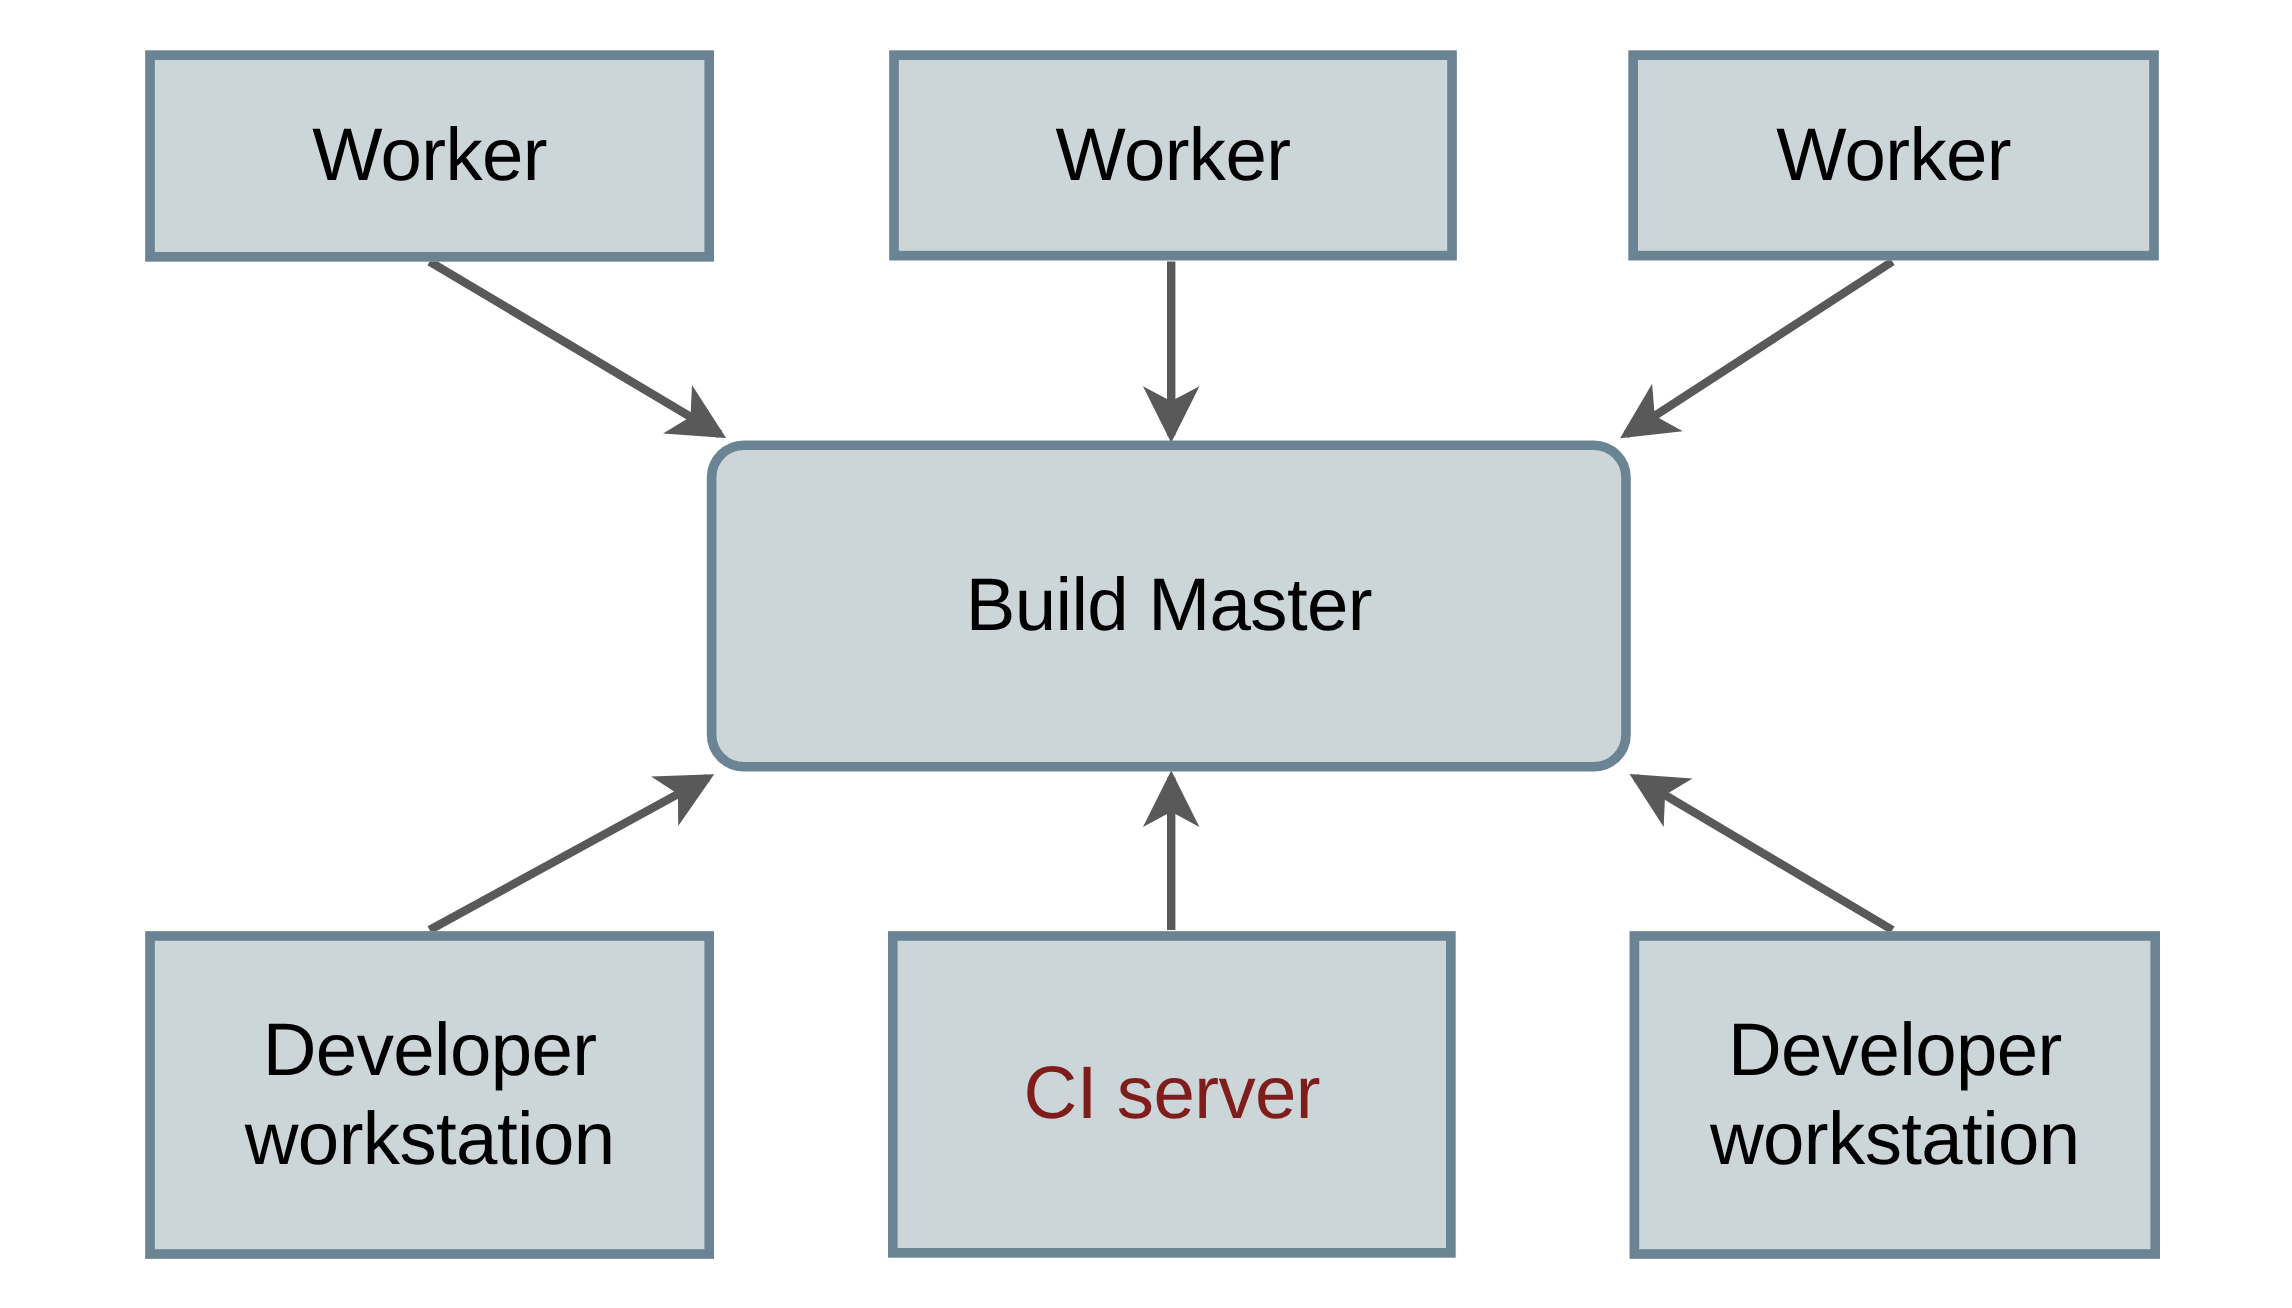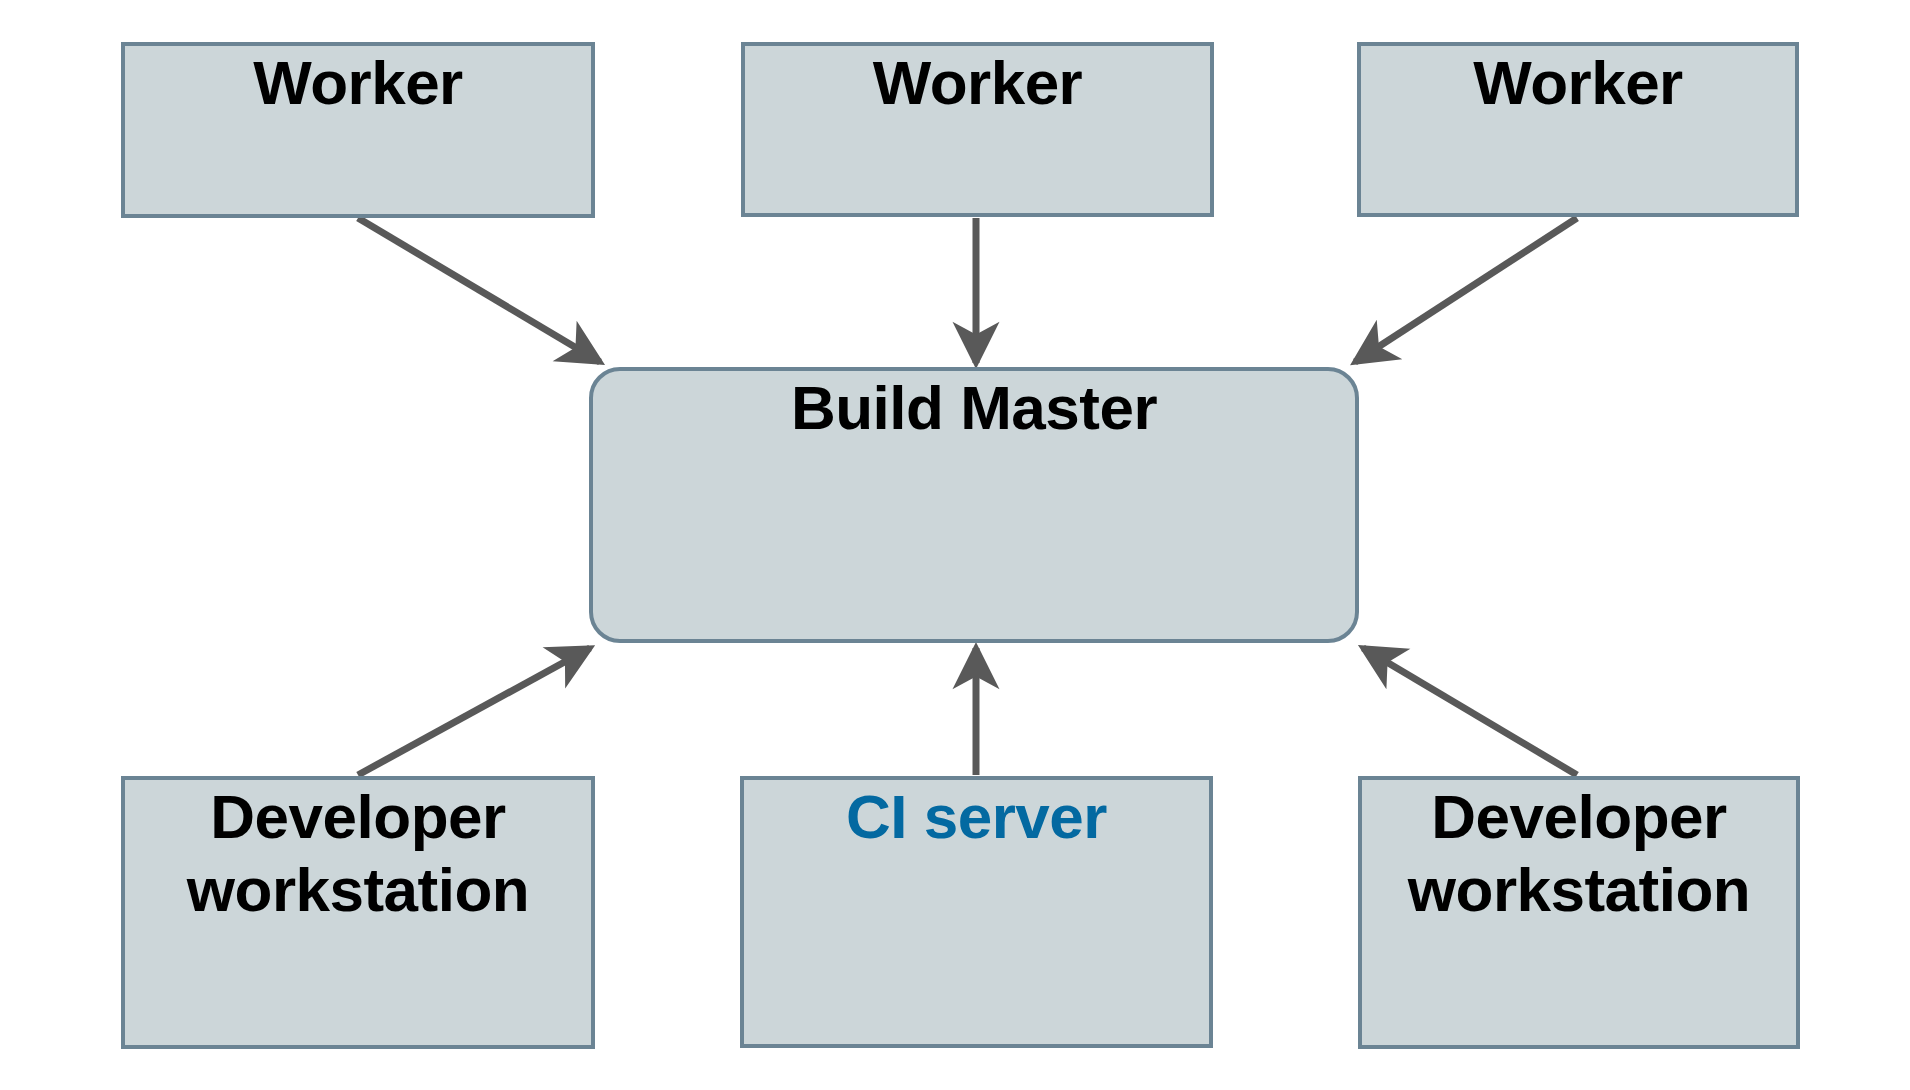--- a/index.html
+++ b/index.html
@@ -12,27 +12,27 @@
     width: 1910px;
     height: 1090px;
     background: #ffffff;
     overflow: hidden;
     font-family: "Liberation Sans", sans-serif;
   }
   .node {
     position: absolute;
     box-sizing: border-box;
     background: #ccd6d9;
-    border: 4px solid #15803d;
+    border: 8px solid #15803d;
     display: flex;
-    align-items: flex-start;
+    align-items: center;
     justify-content: center;
     text-align: center;
     color: #000000;
-    font-weight: 700;
+    font-weight: 400;
     line-height: 1.18;
     letter-spacing: -0.5px;
   }
   .node-label {
     display: block;
     white-space: pre-line;
   }
   svg.edges {
     position: absolute;
     left: 0;
@@ -72,21 +72,21 @@
   <div class="node" style="left: 1357px; top: 42px; width: 442px; height: 175px; font-size: 62px; background: rgb(204, 214, 217); border-color: rgb(107, 132, 148); color: rgb(0, 0, 0);">
     <span class="node-label">Worker</span>
   </div>
   <div class="node" style="left: 589px; top: 367px; width: 770px; height: 276px; font-size: 62px; background: rgb(204, 214, 217); border-color: rgb(107, 132, 148); color: rgb(0, 0, 0); border-radius: 31px;">
     <span class="node-label">Build Master</span>
   </div>
   <div class="node" style="left: 121px; top: 776px; width: 474px; height: 273px; font-size: 62px; background: rgb(204, 214, 217); border-color: rgb(107, 132, 148); color: rgb(0, 0, 0);">
     <span class="node-label">Developer
 workstation</span>
   </div>
-  <div class="node" style="left: 740px; top: 776px; width: 473px; height: 272px; font-size: 62px; background: rgb(204, 214, 217); border-color: rgb(107, 132, 148); color: #0369a1;">
+  <div class="node" style="left: 740px; top: 776px; width: 473px; height: 272px; font-size: 62px; background: rgb(204, 214, 217); border-color: rgb(107, 132, 148); color: #7f1d1d;">
     <span class="node-label">CI server</span>
   </div>
   <div class="node" style="left: 1358px; top: 776px; width: 442px; height: 273px; font-size: 62px; background: rgb(204, 214, 217); border-color: rgb(107, 132, 148); color: rgb(0, 0, 0);">
     <span class="node-label">Developer
 workstation</span>
   </div>
 
 </div>
 
 </body></html>

